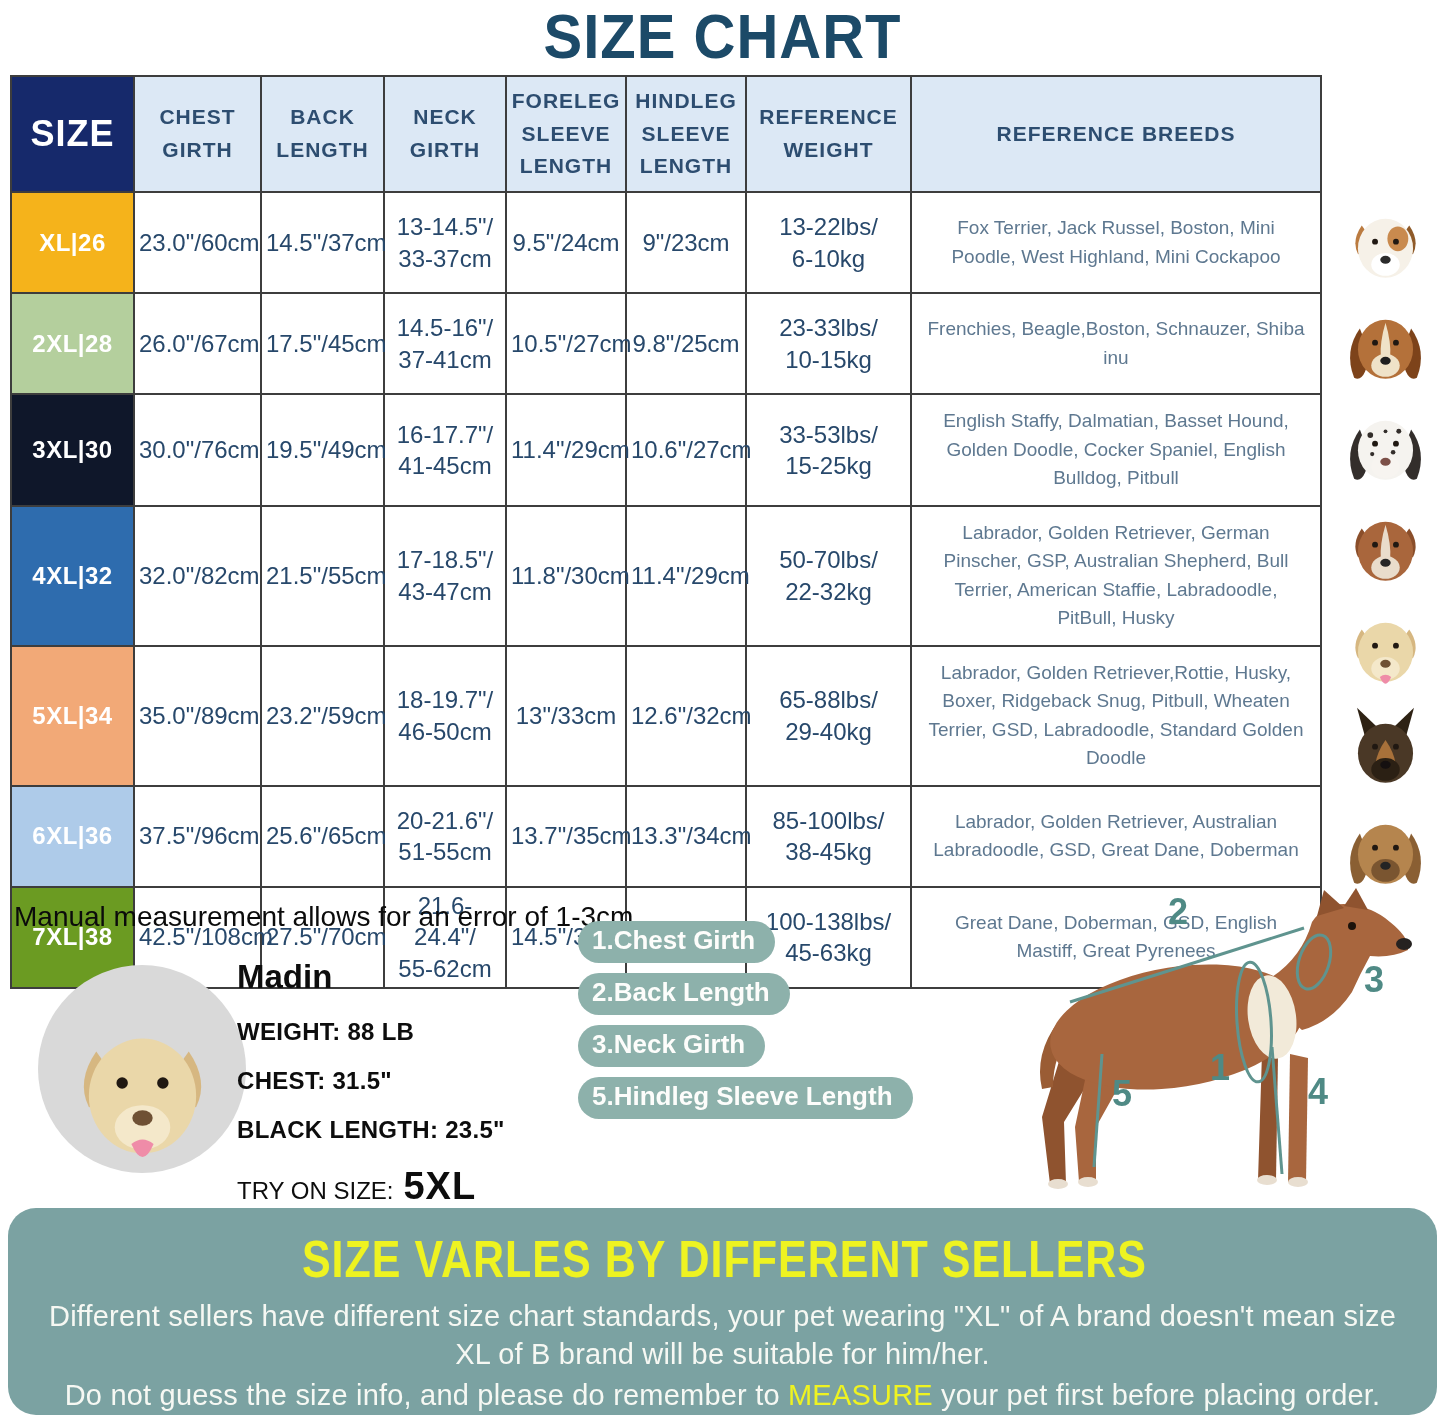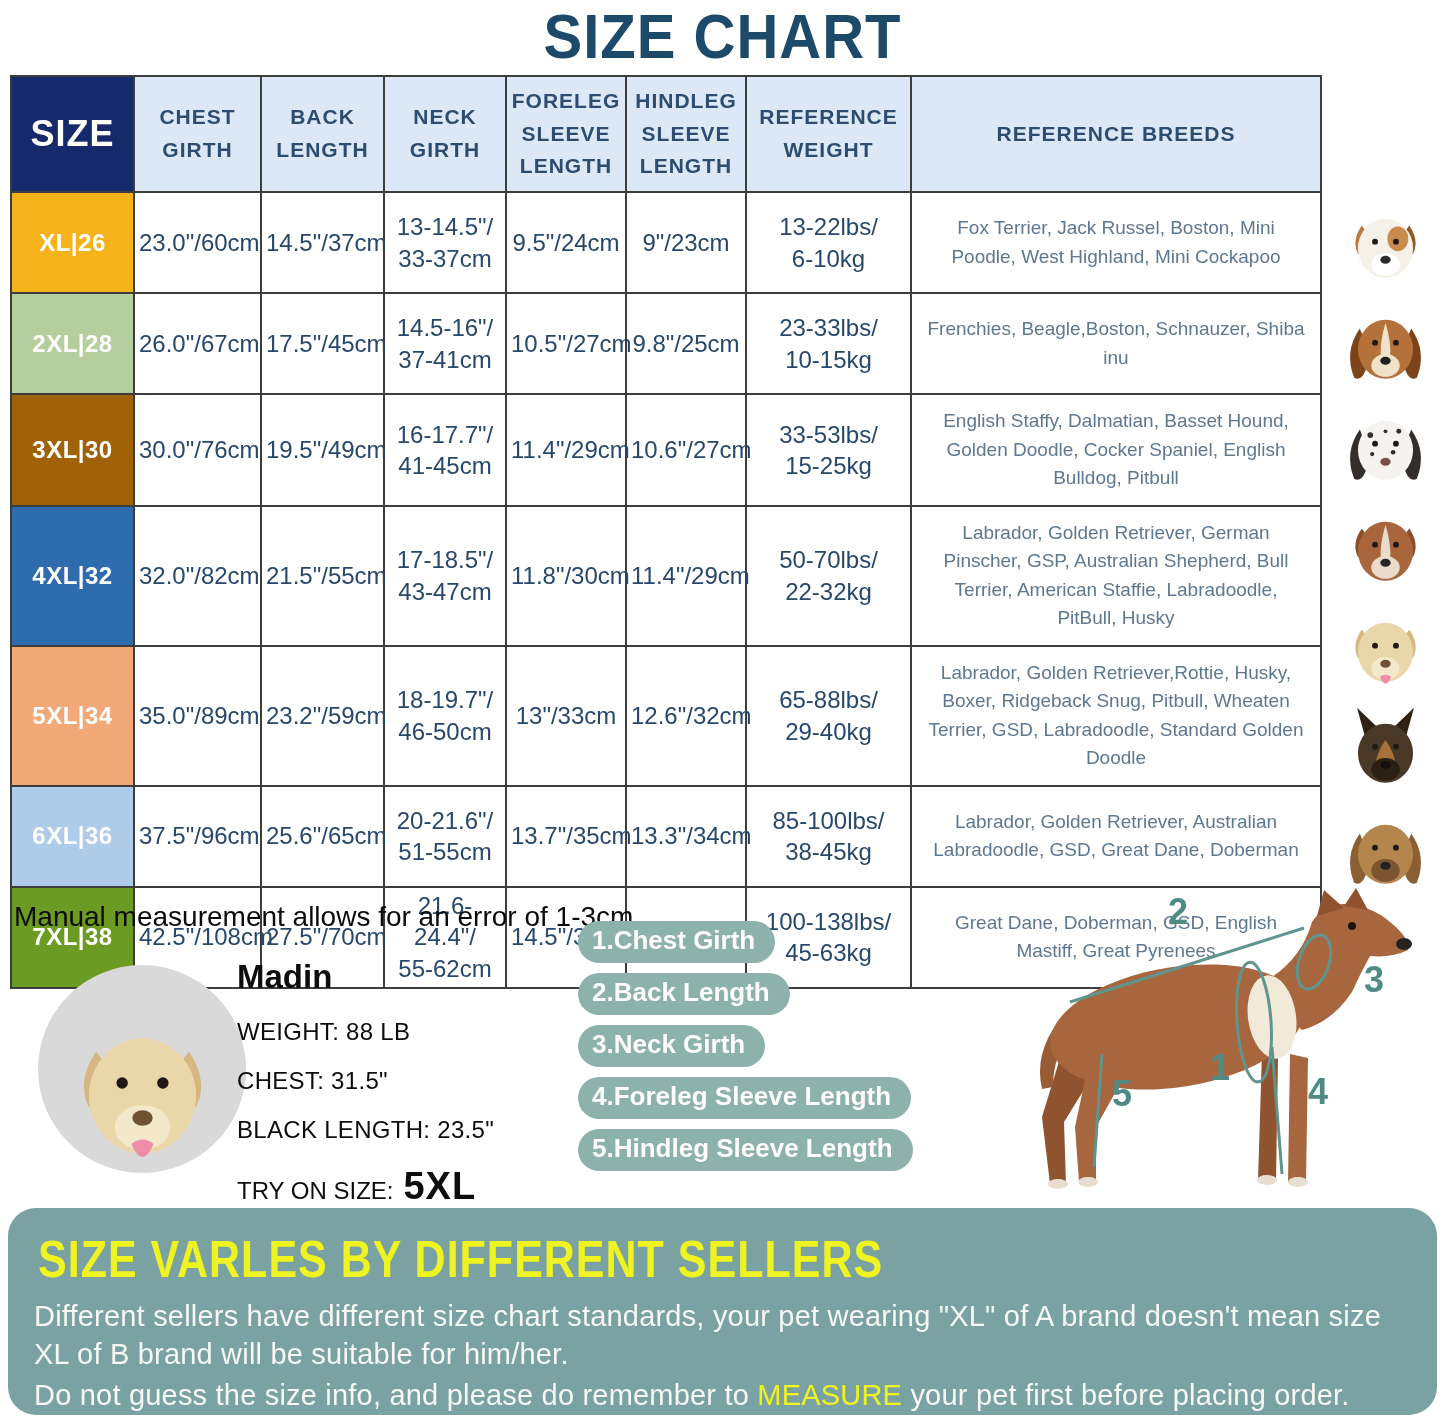--- a/index.html
+++ b/index.html
@@ -32,37 +32,37 @@
 
   
   .note{position:absolute;left:14px;top:901px;font-size:28px;color:#0b0b0b;}
 
   
   .model-photo{position:absolute;left:38px;top:965px;width:208px;height:208px;
         border-radius:50%;background:#d9d9d9;display:flex;align-items:flex-end;justify-content:center;overflow:hidden;}
   .model-photo svg{width:185px;height:185px;margin-bottom:-8px;}
   .model-info{position:absolute;left:237px;top:958px;color:#0d0d0d;}
   .model-name{font-size:33px;font-weight:800;margin-bottom:22px;}
-  .model-line{font-size:24px;margin-bottom:21px;letter-spacing:0.3px;}
+  .model-line{font-size:24px;margin-bottom:21px;letter-spacing:0.3px;font-weight:bold;}
   .model-tryon{font-size:24px;}
   .model-tryon b{font-size:38px;font-weight:800;margin-left:10px;letter-spacing:1px;}
 
   
   .pills{position:absolute;left:578px;top:921px;display:flex;flex-direction:column;
          align-items:flex-start;gap:10px;}
   .pill{background:var(--pill-bg,#8db1ab);color:#fdfdfb;font-weight:700;font-size:26px;
         padding:4px 20px 7px 14px;border-radius:24px;white-space:nowrap;}
 
   
   .diagram{position:absolute;left:972px;top:882px;width:473px;height:326px;}
   .diagram text{font-size:36px;font-weight:700;fill:#4f8a85;font-family:"Liberation Sans",sans-serif;}
 
   
   .banner{position:absolute;left:8px;top:1208px;width:1429px;height:207px;box-sizing:border-box;
-          background:var(--banner-bg,#7ba2a2);border-radius:28px;padding:16px 26px 0 26px;}
+          background:var(--banner-bg,#7ba2a2);border-radius:28px;padding:16px 26px 0 26px;text-align:center;}
   .banner-heading{display:inline-block;color:var(--yellow,#eef321);font-size:43px;font-weight:800;
           letter-spacing:1px;transform:scaleY(1.2);transform-origin:left top;margin:6px 0 18px 4px;}
   .banner-text{color:#f6f8f3;font-size:29px;line-height:1.32;letter-spacing:0.2px;}
   .banner-text p{margin:0 0 2px 0;}
   .hl{color:var(--yellow,#eef321);}
 </style>
 </head>
 <body>
 
 <div class="page">
@@ -111,21 +111,21 @@
           <td>17.5"/45cm</td>
           <td class="pre">14.5-16"/
 37-41cm</td>
           <td>10.5"/27cm</td>
           <td>9.8"/25cm</td>
           <td class="pre">23-33lbs/
 10-15kg</td>
           <td class="breeds">Frenchies, Beagle,Boston, Schnauzer, Shiba inu</td>
         </tr>
         <tr>
-          <td class="size-cell" style="background: #a16207;">3XL|30</td>
+          <td class="size-cell" style="background: #0f172a;">3XL|30</td>
           <td>30.0"/76cm</td>
           <td>19.5"/49cm</td>
           <td class="pre">16-17.7"/
 41-45cm</td>
           <td>11.4"/29cm</td>
           <td>10.6"/27cm</td>
           <td class="pre">33-53lbs/
 15-25kg</td>
           <td class="breeds">English Staffy, Dalmatian, Basset Hound, Golden Doodle, Cocker Spaniel, English Bulldog, Pitbull</td>
         </tr>
@@ -290,21 +290,20 @@
     <div class="model-line">WEIGHT: 88 LB</div>
     <div class="model-line">CHEST: 31.5"</div>
     <div class="model-line">BLACK LENGTH: 23.5"</div>
     <div class="model-tryon"><span>TRY ON SIZE:</span><b>5XL</b></div>
   </div>
 
   <div class="pills">
       <div class="pill">1.Chest Girth</div>
       <div class="pill">2.Back Length</div>
       <div class="pill">3.Neck Girth</div>
-      <div class="pill">4.Foreleg Sleeve Length</div>
       <div class="pill">5.Hindleg Sleeve Length</div>
     </div>
 
   <svg class="diagram" viewBox="0 0 473 326">
 
     <g>
       <path d="M96,150 L70,235 L78,302 L94,302 L92,240 L126,185 Z" fill="#8f532f"></path>
       <path d="M86,140 Q62,172 70,207 L81,205 Q81,172 100,152 Z" fill="#9a5c34"></path>
       <path d="M290,170 L286,298 L304,298 L306,175 Z" fill="#8f532f"></path>
       <path d="M120,165 L103,245 L107,300 L124,300 L124,245 L152,195 Z" fill="#a8663e"></path>

